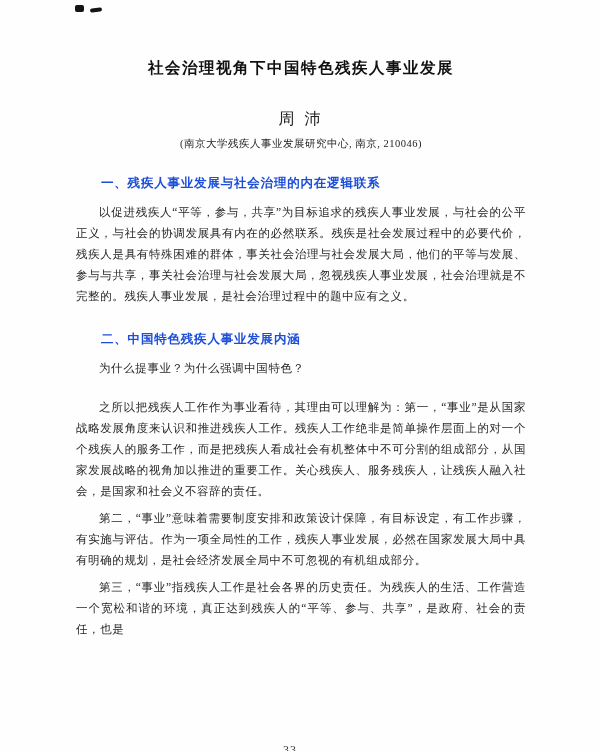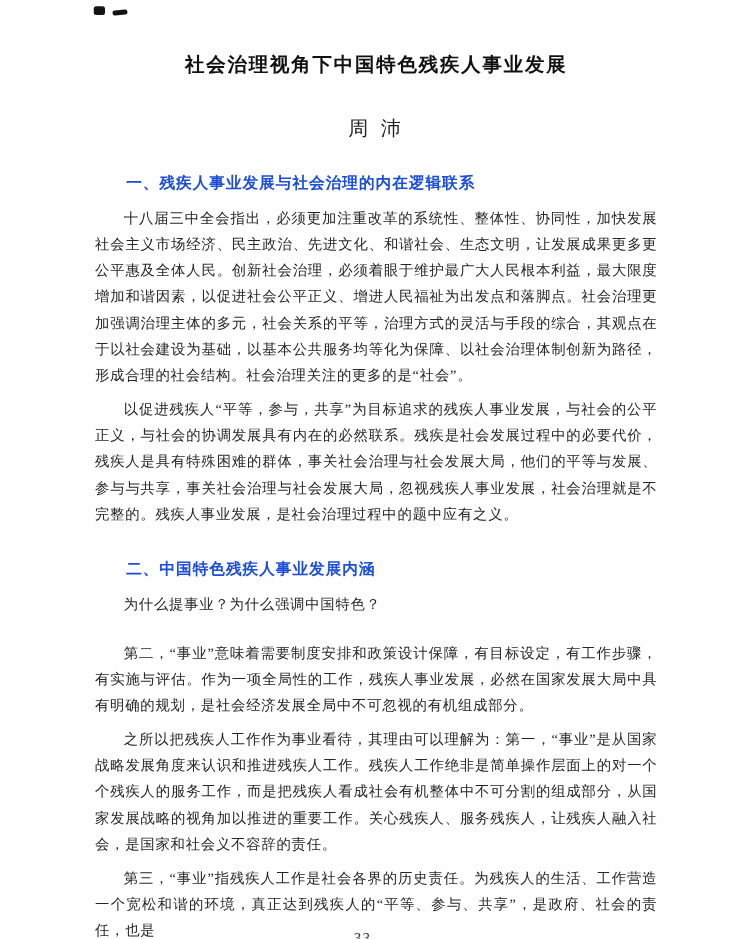--- a/index.html
+++ b/index.html
@@ -16,21 +16,21 @@
   }
   .page {
     position: absolute;
     inset: 0;
     box-sizing: border-box;
     padding: 34px 74px 0 76px;
     background: #fefefe;
     color: #1e1e1e;
   }
   .title {
-    margin: 0;
+    margin: 16px;
     padding-top: 8px;
     text-align: center;
     font-size: 15.5px;
     font-weight: bold;
     letter-spacing: 1.5px;
     color: #111;
   }
   .author {
     margin-top: 30px;
     text-align: center;
@@ -102,32 +102,32 @@
 
 <div class="page">
 
   <div class="artifact a1"></div>
   <div class="artifact a2"></div>
 
   <h1 class="title">社会治理视角下中国特色残疾人事业发展</h1>
 
   <div class="author">周 沛</div>
 
+  <div class="affiliation">(南京大学残疾人事业发展研究中心, 南京, 210046)</div>
 
   <h2 class="heading">一、残疾人事业发展与社会治理的内在逻辑联系</h2>
 
-  <p class="para">十八届三中全会指出，必须更加注重改革的系统性、整体性、协同性，加快发展社会主义市场经济、民主政治、先进文化、和谐社会、生态文明，让发展成果更多更公平惠及全体人民。创新社会治理，必须着眼于维护最广大人民根本利益，最大限度增加和谐因素，以促进社会公平正义、增进人民福祉为出发点和落脚点。社会治理更加强调治理主体的多元，社会关系的平等，治理方式的灵活与手段的综合，其观点在于以社会建设为基础，以基本公共服务均等化为保障、以社会治理体制创新为路径，形成合理的社会结构。社会治理关注的更多的是“社会”。</p>
 
   <p class="para">以促进残疾人“平等，参与，共享”为目标追求的残疾人事业发展，与社会的公平正义，与社会的协调发展具有内在的必然联系。残疾是社会发展过程中的必要代价，残疾人是具有特殊困难的群体，事关社会治理与社会发展大局，他们的平等与发展、参与与共享，事关社会治理与社会发展大局，忽视残疾人事业发展，社会治理就是不完整的。残疾人事业发展，是社会治理过程中的题中应有之义。</p>
 
   <h2 class="heading">二、中国特色残疾人事业发展内涵</h2>
 
   <p class="para question">为什么提事业？为什么强调中国特色？</p>
 
+  <p class="para">之所以把残疾人工作作为事业看待，其理由可以理解为：第一，“事业”是从国家战略发展角度来认识和推进残疾人工作。残疾人工作绝非是简单操作层面上的对一个个残疾人的服务工作，而是把残疾人看成社会有机整体中不可分割的组成部分，从国家发展战略的视角加以推进的重要工作。关心残疾人、服务残疾人，让残疾人融入社会，是国家和社会义不容辞的责任。</p>
+
   <p class="para">第二，“事业”意味着需要制度安排和政策设计保障，有目标设定，有工作步骤，有实施与评估。作为一项全局性的工作，残疾人事业发展，必然在国家发展大局中具有明确的规划，是社会经济发展全局中不可忽视的有机组成部分。</p>
-
-  <p class="para">之所以把残疾人工作作为事业看待，其理由可以理解为：第一，“事业”是从国家战略发展角度来认识和推进残疾人工作。残疾人工作绝非是简单操作层面上的对一个个残疾人的服务工作，而是把残疾人看成社会有机整体中不可分割的组成部分，从国家发展战略的视角加以推进的重要工作。关心残疾人、服务残疾人，让残疾人融入社会，是国家和社会义不容辞的责任。</p>
 
   <p class="para">第三，“事业”指残疾人工作是社会各界的历史责任。为残疾人的生活、工作营造一个宽松和谐的环境，真正达到残疾人的“平等、参与、共享”，是政府、社会的责任，也是</p>
 
   <div class="page-number">33</div>
 
 </div>
 
 </body></html>

